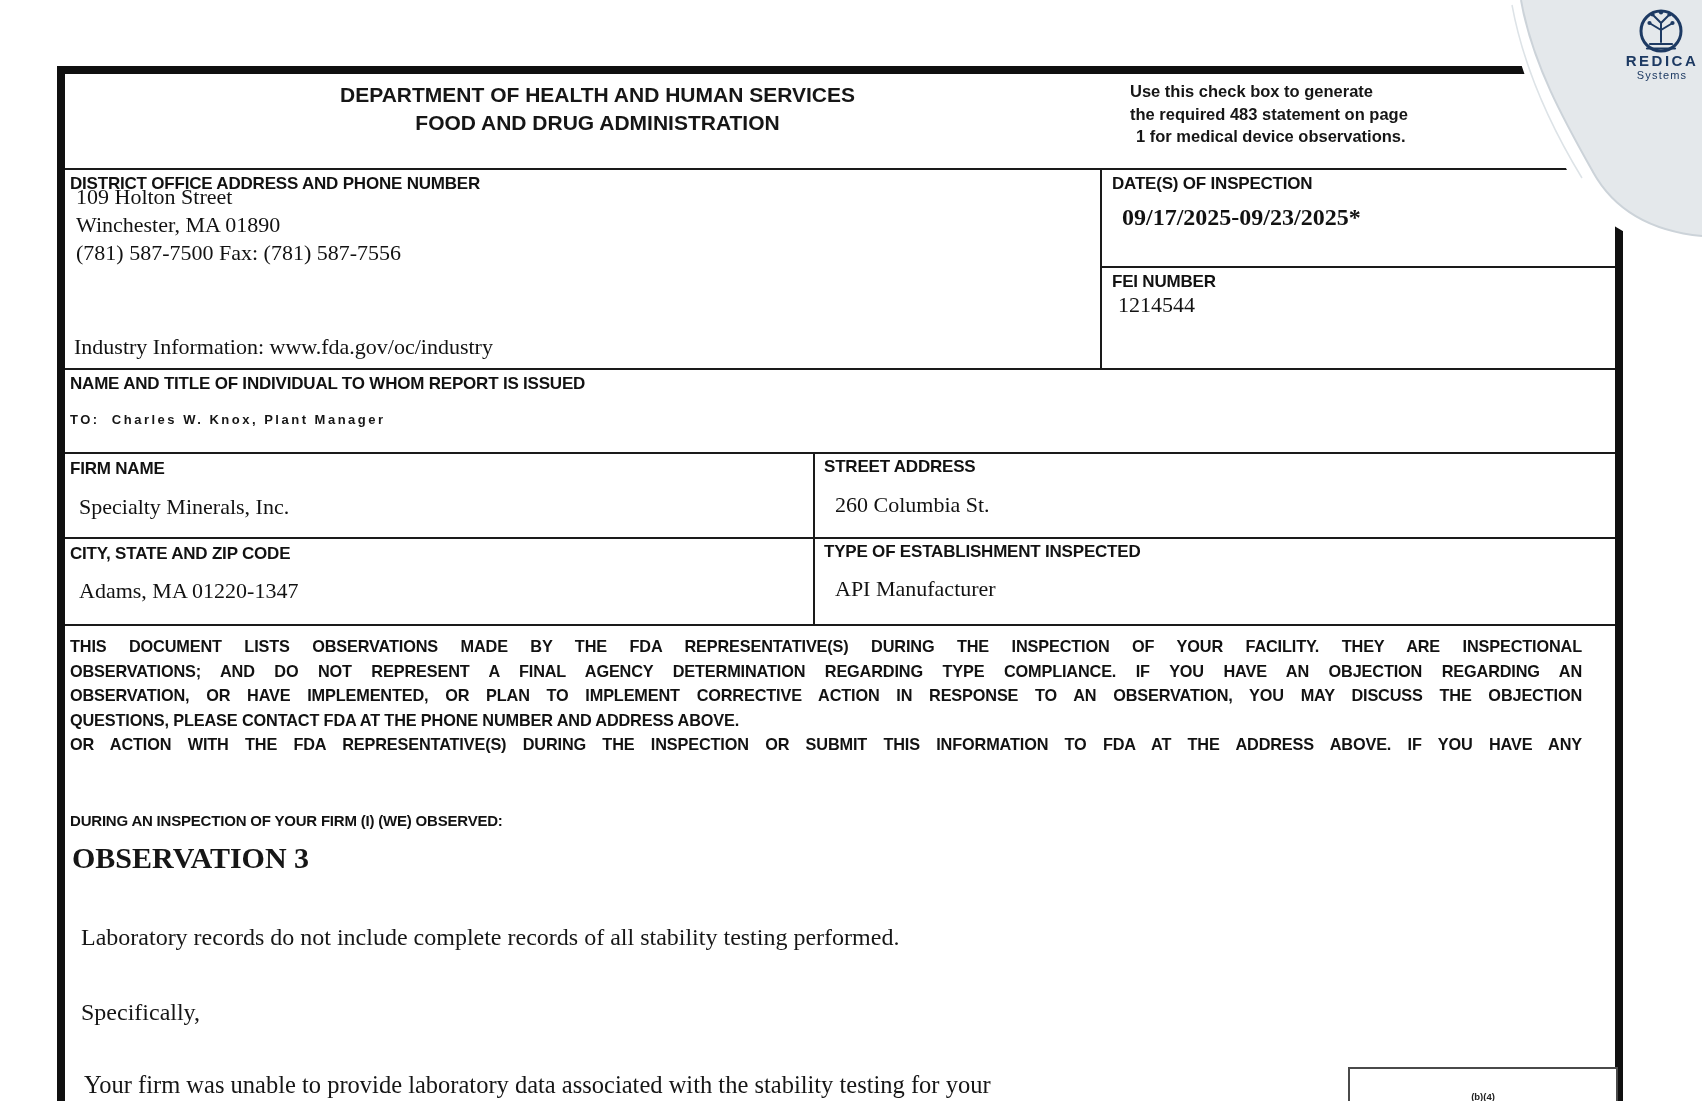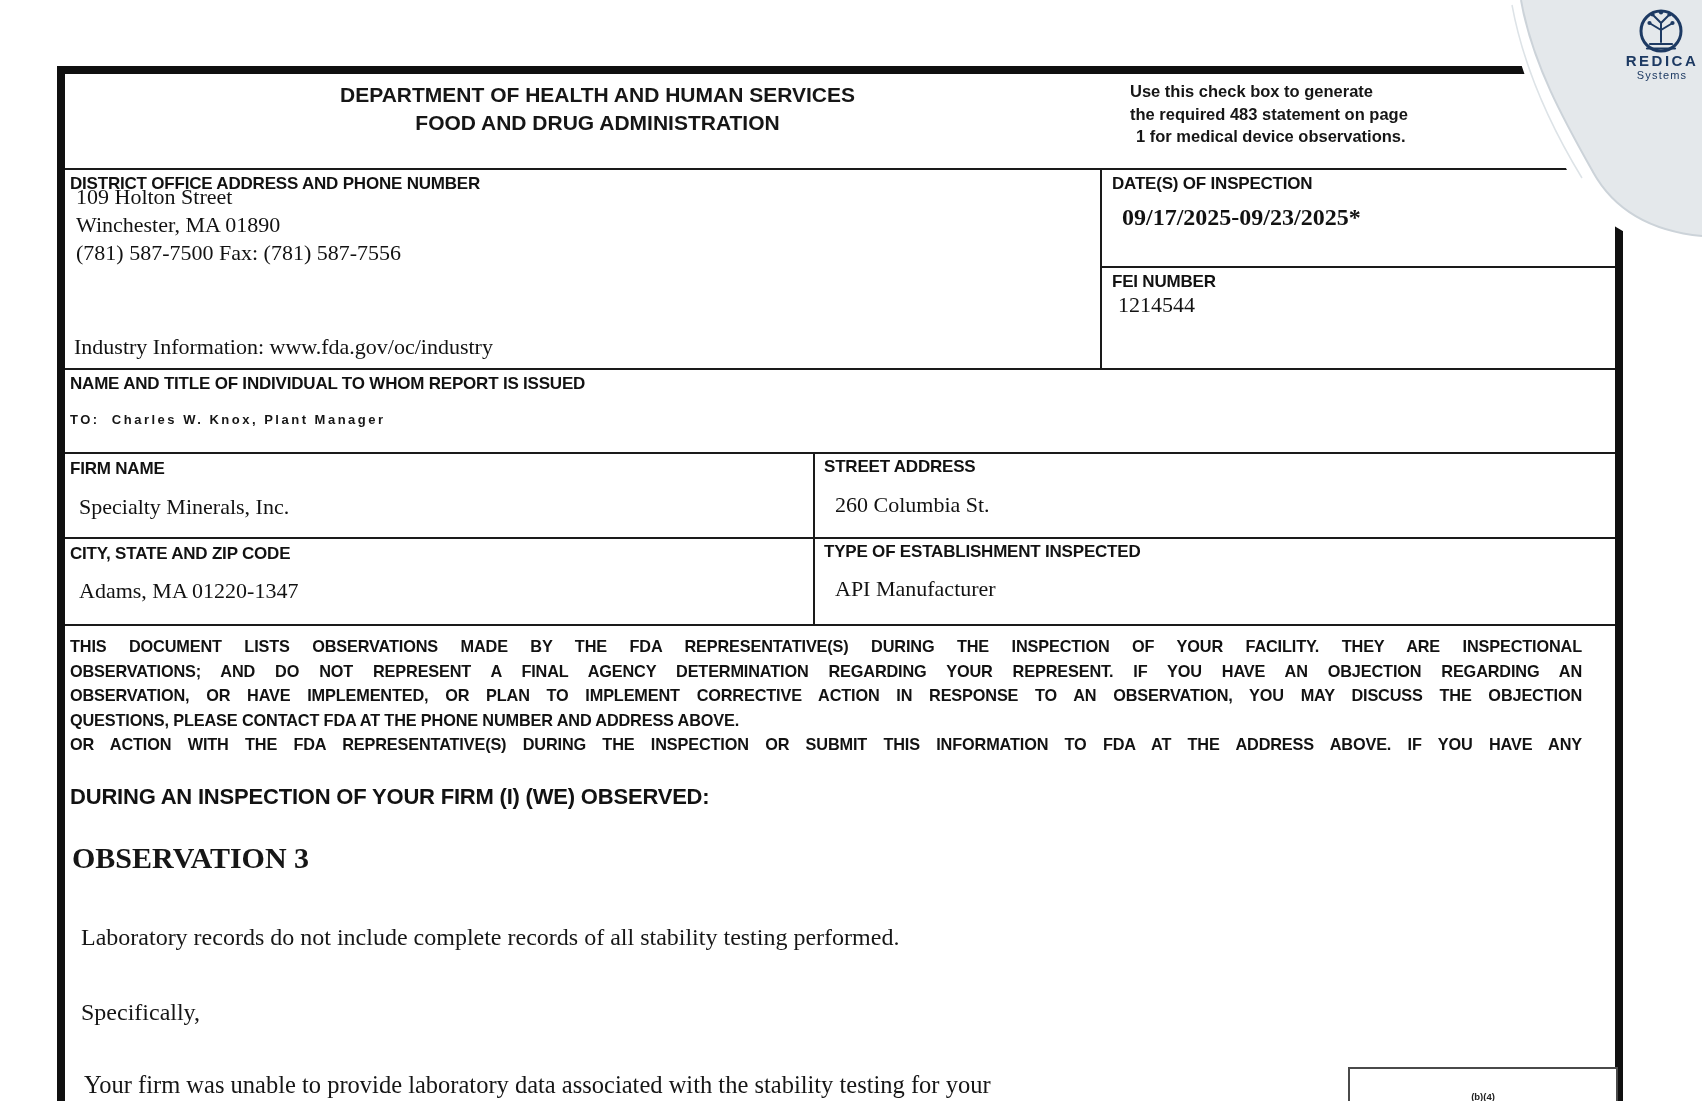--- a/index.html
+++ b/index.html
@@ -81,27 +81,27 @@
   <div class="abs lbl" style="left:824px;top:457px;">STREET ADDRESS</div>
   <div class="abs serif" style="left:835px;top:492px;">260 Columbia St.</div>
 
   <div class="abs lbl" style="left:70px;top:544px;">CITY, STATE AND ZIP CODE</div>
   <div class="abs serif" style="left:79px;top:578px;">Adams, MA 01220-1347</div>
   <div class="abs lbl" style="left:824px;top:542px;">TYPE OF ESTABLISHMENT INSPECTED</div>
   <div class="abs serif" style="left:835px;top:576px;">API Manufacturer</div>
 
   <div class="abs boiler" style="left:70px;top:634px;width:1512px;">
     <div class="jline">THIS DOCUMENT LISTS OBSERVATIONS MADE BY THE FDA REPRESENTATIVE(S) DURING THE INSPECTION OF YOUR FACILITY. THEY ARE INSPECTIONAL</div>
-    <div class="jline">OBSERVATIONS; AND DO NOT REPRESENT A FINAL AGENCY DETERMINATION REGARDING YOUR REPRESENT. IF YOU HAVE AN OBJECTION REGARDING AN</div>
+    <div class="jline">OBSERVATIONS; AND DO NOT REPRESENT A FINAL AGENCY DETERMINATION REGARDING TYPE COMPLIANCE. IF YOU HAVE AN OBJECTION REGARDING AN</div>
     <div class="jline">OBSERVATION, OR HAVE IMPLEMENTED, OR PLAN TO IMPLEMENT CORRECTIVE ACTION IN RESPONSE TO AN OBSERVATION, YOU MAY DISCUSS THE  OBJECTION</div>
     <div class="jline last">QUESTIONS, PLEASE CONTACT FDA AT THE PHONE NUMBER AND ADDRESS ABOVE.</div>
     <div class="jline">OR ACTION WITH THE FDA REPRESENTATIVE(S) DURING THE INSPECTION OR SUBMIT THIS INFORMATION TO FDA AT THE ADDRESS ABOVE. IF  YOU HAVE ANY</div>
   </div>
 
-  <div class="abs lbl" style="left:70px;top:784px;font-size:22px;">DURING AN INSPECTION OF YOUR FIRM (I) (WE) OBSERVED:</div>
+  <div class="abs lbl" style="left:70px;top:812px;font-size:15px;">DURING AN INSPECTION OF YOUR FIRM (I) (WE) OBSERVED:</div>
 
   <div class="abs obs-head" style="left:72px;top:841px;">OBSERVATION 3</div>
   <div class="abs obs-body" style="left:81px;top:924px;">Laboratory records do not include complete records of all stability testing performed.</div>
   <div class="abs obs-body" style="left:81px;top:999px;">Specifically,</div>
   <div class="abs obs-body" style="left:84px;top:1071px;font-size:24.5px;">Your firm was unable to provide laboratory data associated with the stability testing for your</div>
 
   <div class="abs redact">
     <span>(b)(4)</span>
   </div>
 

